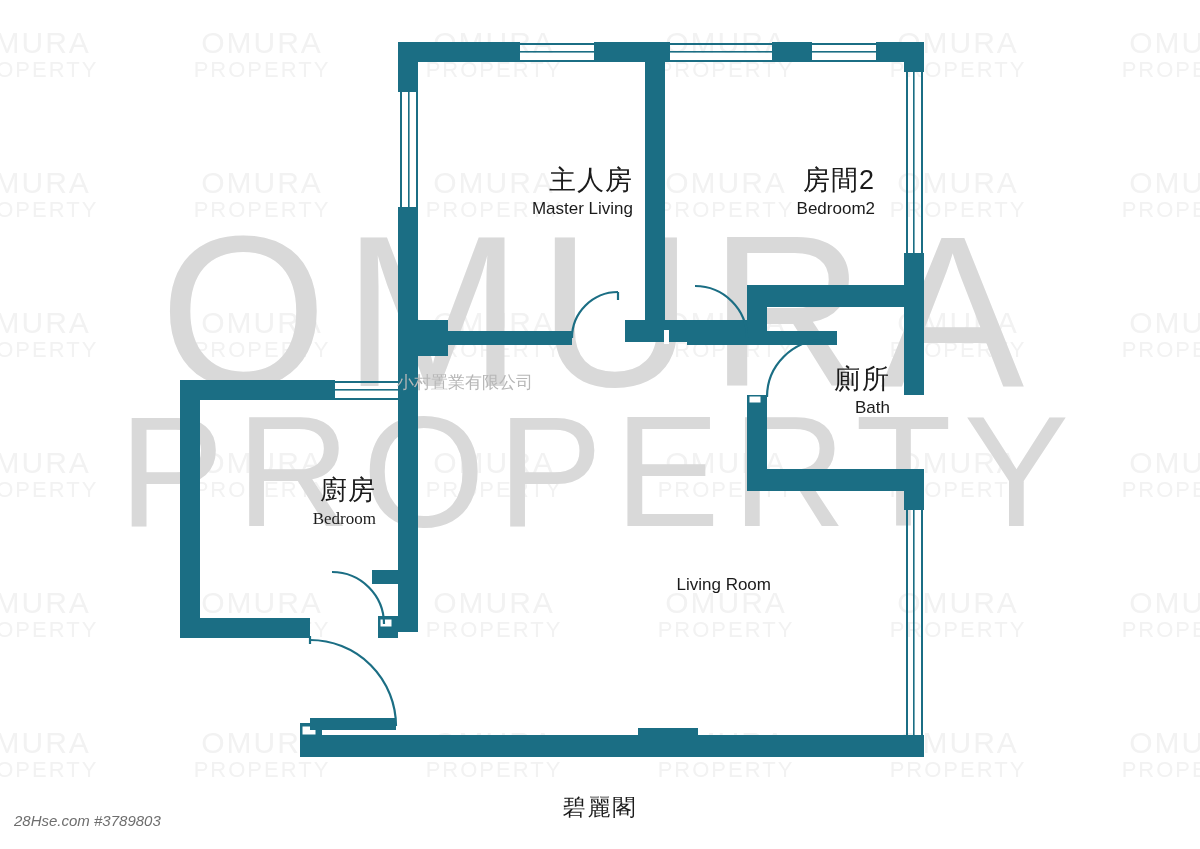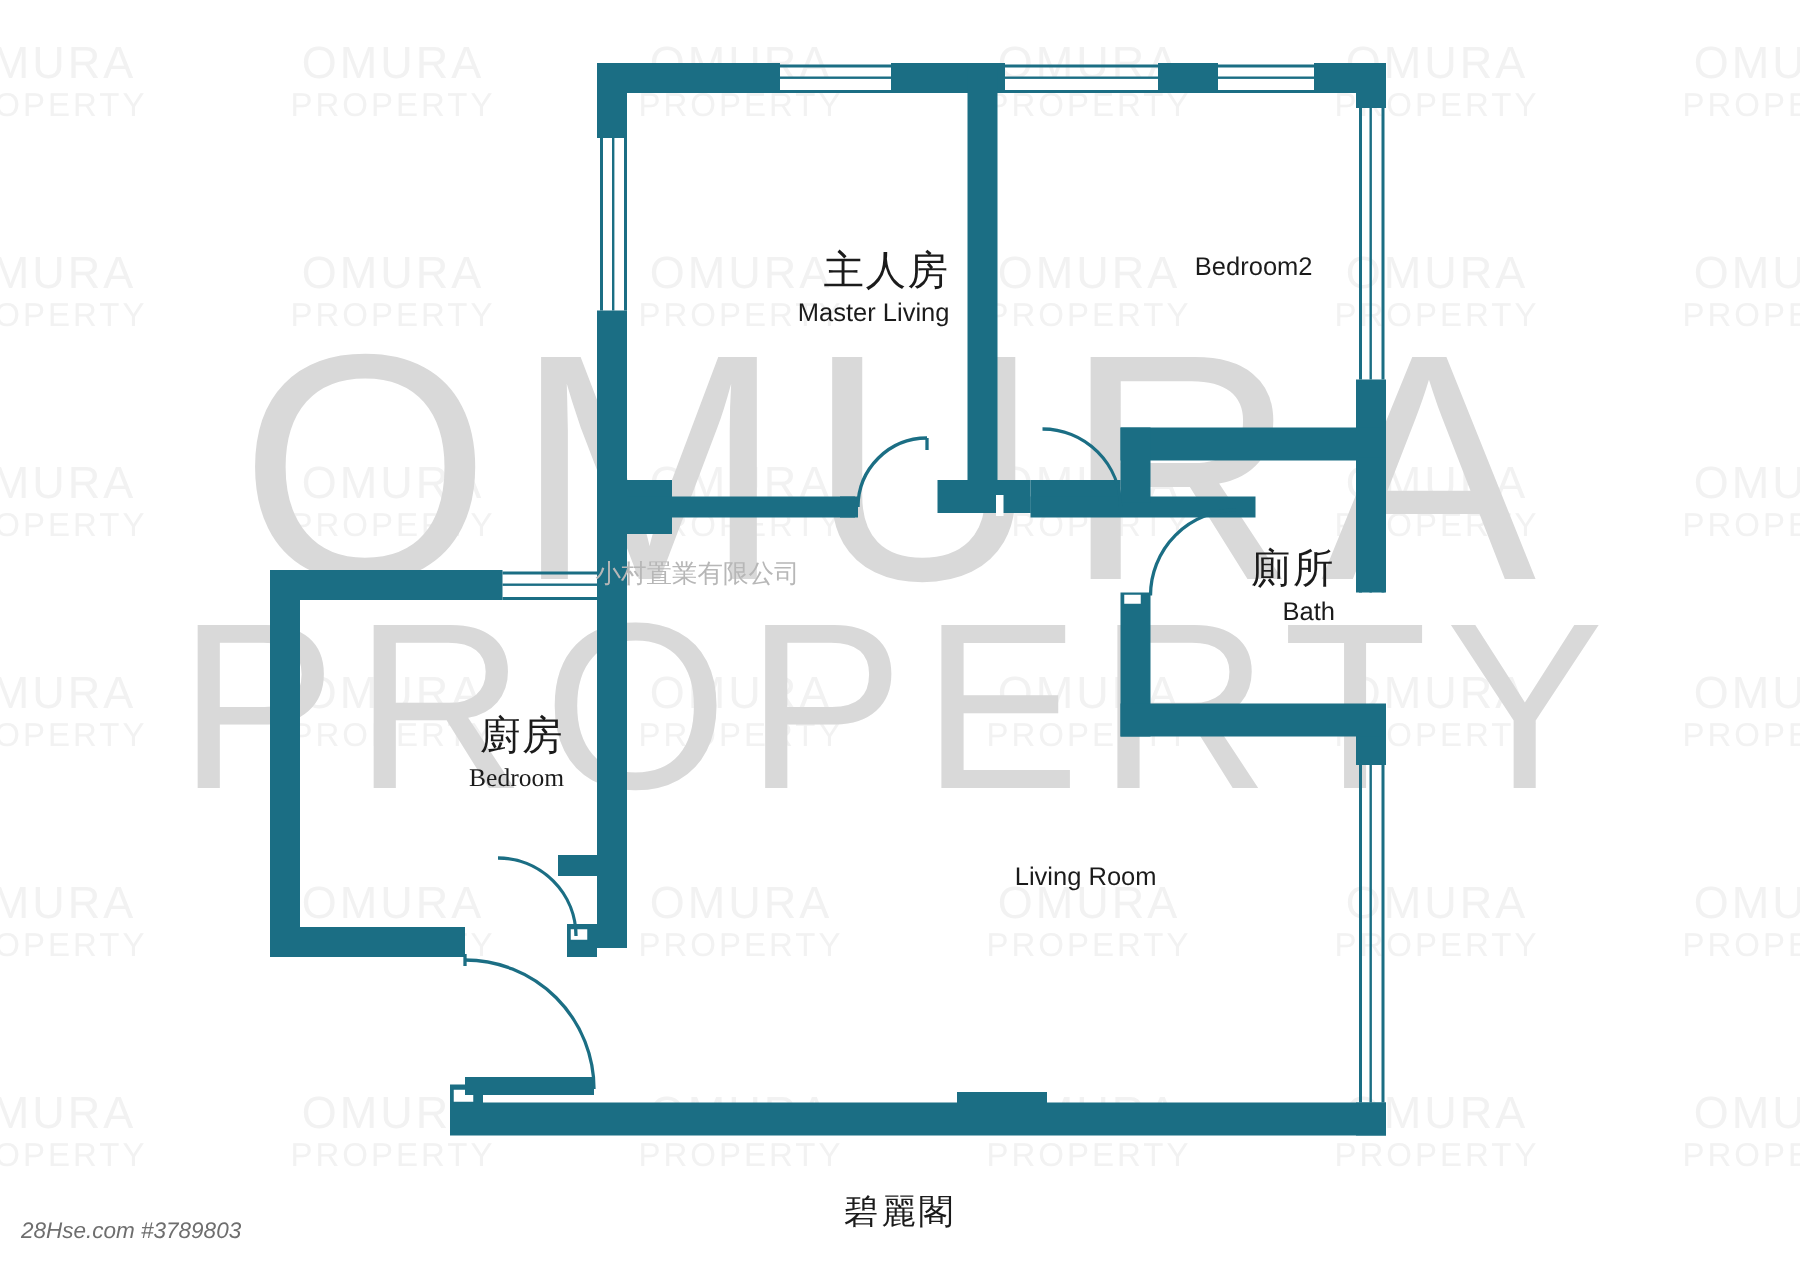--- a/index.html
+++ b/index.html
@@ -403,20 +403,21 @@
         <path d="M 310 636 L 310 644"></path>
       </g>
     </svg>
   </div>
 
   <div class="room-label" style="left:413px; top:165px; width:220px;">
     <span class="zh">主人房</span>
     <span class="en">Master Living</span>
   </div>
   <div class="room-label" style="left:679px; top:165px; width:196px;">
+    <span class="zh">房間2</span>
     <span class="en">Bedroom2</span>
   </div>
   <div class="room-label" style="left:775px; top:364px; width:115px;">
     <span class="zh">廁所</span>
     <span class="en">Bath</span>
   </div>
   <div class="room-label" style="left:218px; top:475px; width:158px;font-family:Liberation Serif, serif;">
     <span class="zh">廚房</span>
     <span class="en">Bedroom</span>
   </div>

